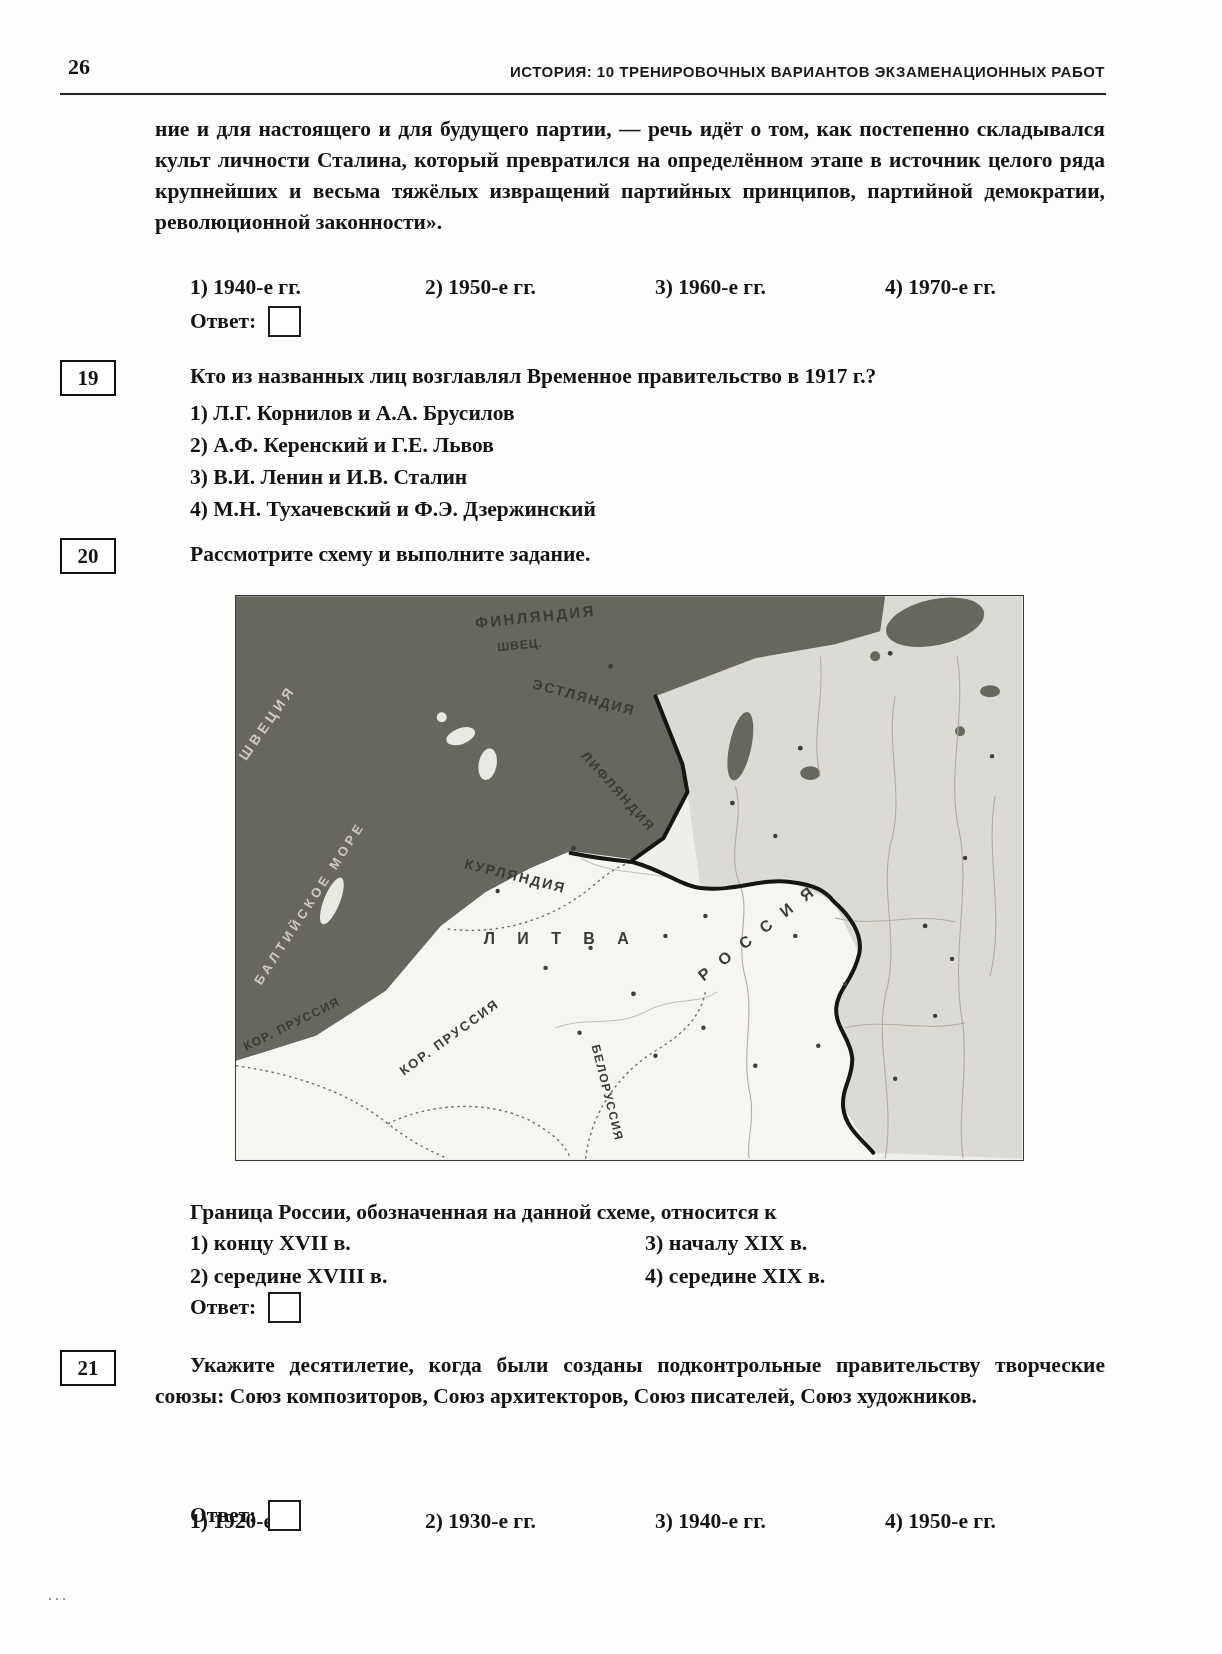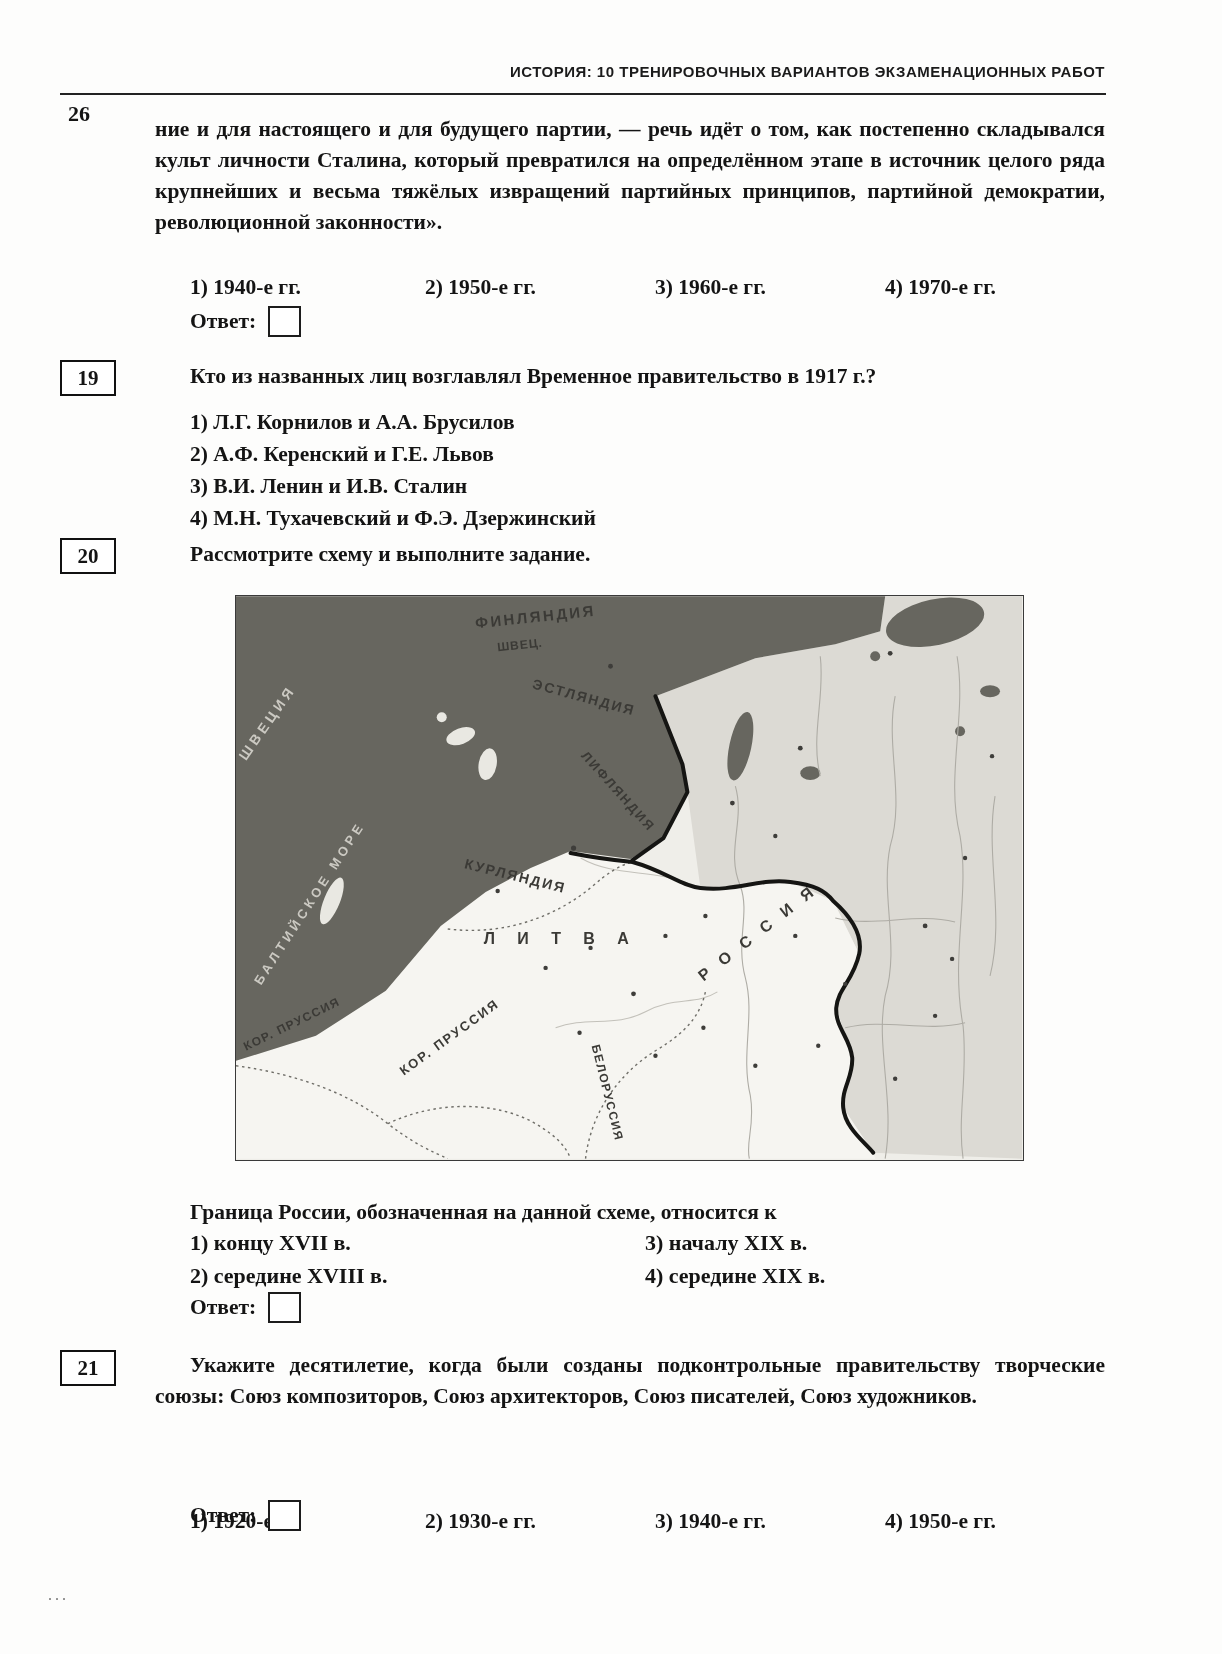--- a/index.html
+++ b/index.html
@@ -7,21 +7,21 @@
   .page {
     position: relative;
     width: 1222px; height: 1654px;
     background: #fdfdfc;
     font-family: "Liberation Serif", serif;
     color: #141414;
     overflow: hidden;
   }
   .pagenum {
     position:absolute; left:68px; top:54px;
-    font-size:22px; font-weight:700;margin-top:47px;
+    font-size:22px; font-weight:700;
   }
   .header {
     position:absolute; right:117px; top:63px;
     font-family:"Liberation Sans", sans-serif;
     font-size:15px; font-weight:700; letter-spacing:0.5px;
     color:#1b1b1b;
   }
   .rule {
     position:absolute; left:60px; right:116px; top:93px;
     height:2px; background:#222;
@@ -95,21 +95,21 @@
     <span>3) 1960-е гг.</span>
     <span>4) 1970-е гг.</span>
   </div>
   <div class="answer-row" style="top:306px;">
     <span>Ответ:</span>
     <span class="answer-box"></span>
   </div>
 
   <div class="q-numbox" style="top:360px;">19</div>
   <div class="q-text indent" style="top:361px;">Кто из названных лиц возглавлял Временное правительство в 1917 г.?</div>
-  <div class="opt-list" style="top:406px;">
+  <div class="opt-list" style="top:397px;">
     <div class="opt">1) Л.Г. Корнилов и А.А. Брусилов</div>
     <div class="opt">2) А.Ф. Керенский и Г.Е. Львов</div>
     <div class="opt">3) В.И. Ленин и И.В. Сталин</div>
     <div class="opt">4) М.Н. Тухачевский и Ф.Э. Дзержинский</div>
   </div>
 
   <div class="q-numbox" style="top:538px;">20</div>
   <div class="q-text indent" style="top:539px;">Рассмотрите схему и выполните задание.</div>
 
   <div class="map-frame">

